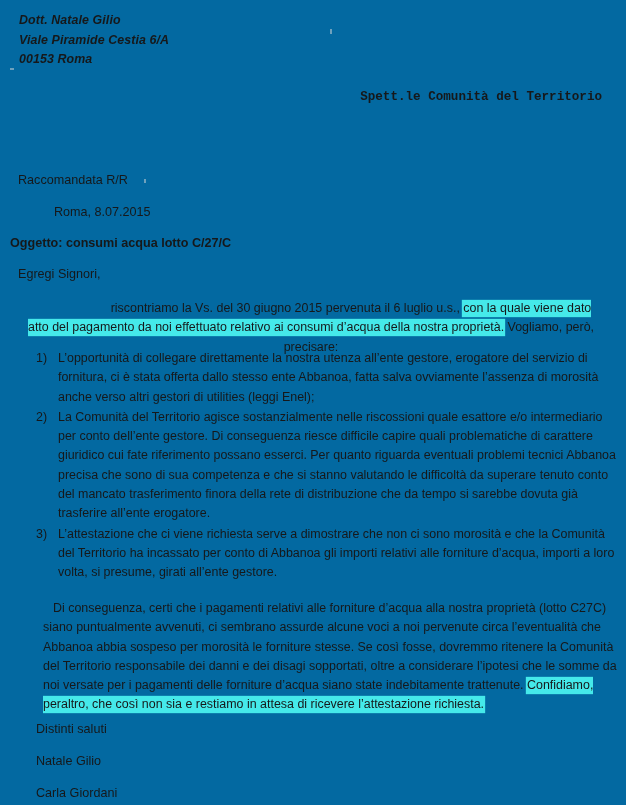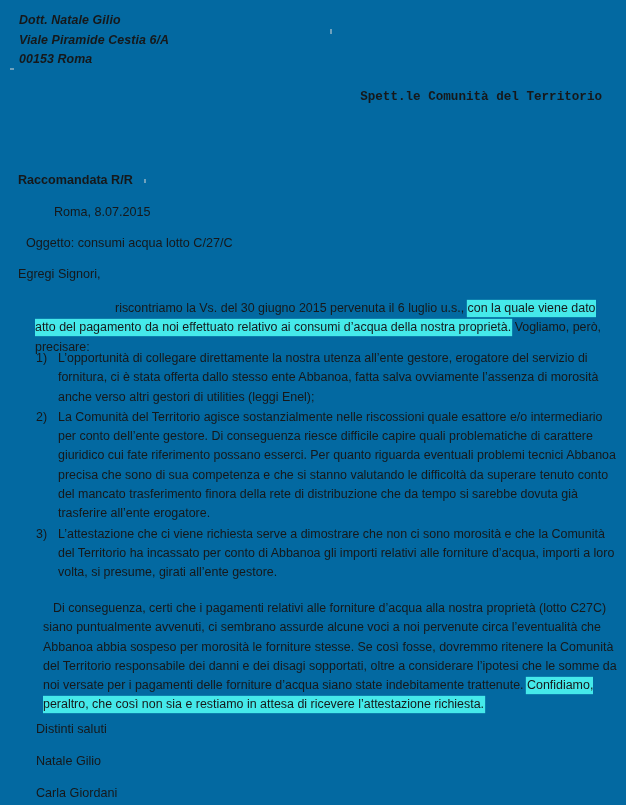--- a/index.html
+++ b/index.html
@@ -47,57 +47,57 @@
     line-height: 33px;
     font-family: Liberation Mono, monospace;
   }
   .recipient div { white-space: nowrap; }
 
   
   .meta-raccomandata {
     position: absolute;
     left: 18px;
     top: 173px;
-    font-weight: bold;
+    font-weight: normal;
     font-size: 12.6px;
   }
   .meta-date {
     position: absolute;
     left: 18px;
     top: 205px;
     font-size: 12.6px;
     margin-left: 36px;
   }
   .meta-subject {
     position: absolute;
-    left: 26px;
+    left: 10px;
     top: 236px;
-    font-weight: normal;
+    font-weight: bold;
     font-size: 12.6px;
   }
   .salutation {
     position: absolute;
     left: 18px;
     top: 267px;
     font-size: 12.6px;
   }
 
   
   .body-text {
     font-size: 12.45px;
     line-height: 19.3px;
   }
 
   .opening {
     position: absolute;
-    left: 35px;
+    left: 22px;
     top: 299px;
     width: 578px;
     text-indent: 80px;
-    text-align: left;
+    text-align: center;
   }
 
   
   .list {
     position: absolute;
     left: 36px;
     top: 349px;
     width: 585px;
   }
   .list-item {

